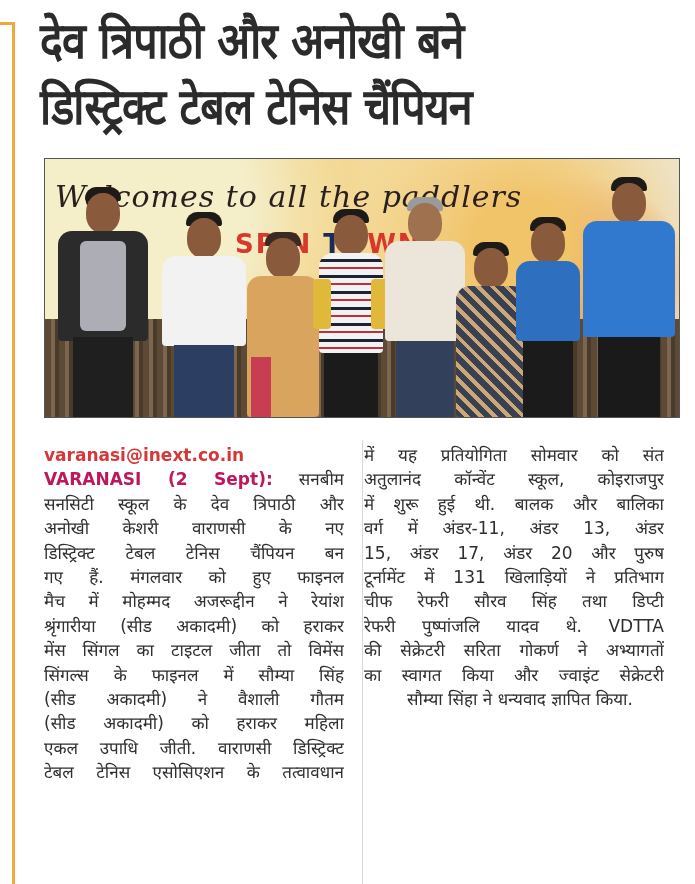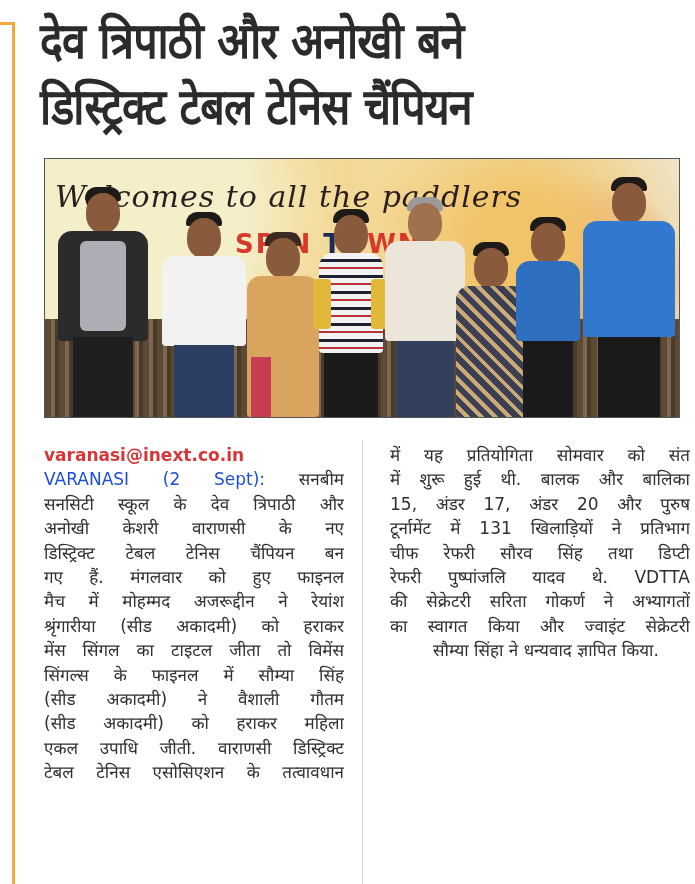--- a/index.html
+++ b/index.html
@@ -146,29 +146,29 @@
       color: #2f2f2f;
     }
     .column .ln {
       display: block;
       white-space: nowrap;
       text-align: justify;
       text-align-last: justify;
       overflow: hidden;
     }
     .col-left { left: 44px; width: 300px; }
-    .col-right { left: 390px; width: 300px; }
+    .col-right { left: 364px; width: 300px; }
     .email {
       color: #d6383a;
       font-weight: bold;
       font-size: 17px;
     }
     .dateline {
-      font-weight: normal;
-      color: #1d4ed8;
+      font-weight: bold;
+      color: #be185d;
     }
     .col-divider {
       position: absolute;
       left: 362px;
       top: 440px;
       width: 1px;
       height: 444px;
       background: #d8d8d8;
     }
   </style>
@@ -259,21 +259,23 @@
   <span class="ln">मेंस सिंगल का टाइटल जीता तो विमेंस</span>
   <span class="ln">सिंगल्स के फाइनल में सौम्या सिंह</span>
   <span class="ln">(सीड अकादमी) ने वैशाली गौतम</span>
   <span class="ln">(सीड अकादमी) को हराकर महिला</span>
   <span class="ln">एकल उपाधि जीती. वाराणसी डिस्ट्रिक्ट</span>
   <span class="ln">टेबल टेनिस एसोसिएशन के तत्वावधान</span>
 </div>
 
 <div class="column col-right">
   <span class="ln">में यह प्रतियोगिता सोमवार को संत</span>
+  <span class="ln">अतुलानंद कॉन्वेंट स्कूल, कोइराजपुर</span>
   <span class="ln">में शुरू हुई थी. बालक और बालिका</span>
+  <span class="ln">वर्ग में अंडर-11, अंडर 13, अंडर</span>
   <span class="ln">15, अंडर 17, अंडर 20 और पुरुष</span>
   <span class="ln">टूर्नामेंट में 131 खिलाड़ियों ने प्रतिभाग</span>
   <span class="ln">चीफ रेफरी सौरव सिंह तथा डिप्टी</span>
   <span class="ln">रेफरी पुष्पांजलि यादव थे. VDTTA</span>
   <span class="ln">की सेक्रेटरी सरिता गोकर्ण ने अभ्यागतों</span>
   <span class="ln">का स्वागत किया और ज्वाइंट सेक्रेटरी</span>
   <span class="ln" style="text-align:left;text-align-last:left;margin-left:43px;">सौम्या सिंहा ने धन्यवाद ज्ञापित किया.</span>
 </div>
 
 </body></html>

